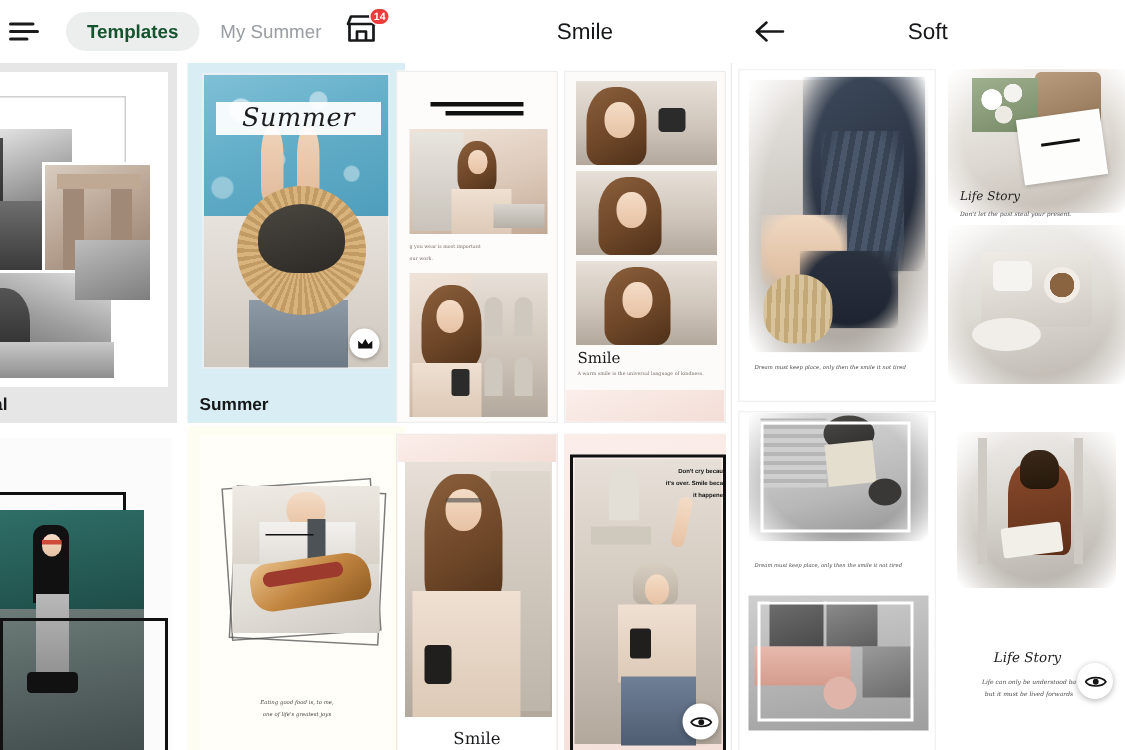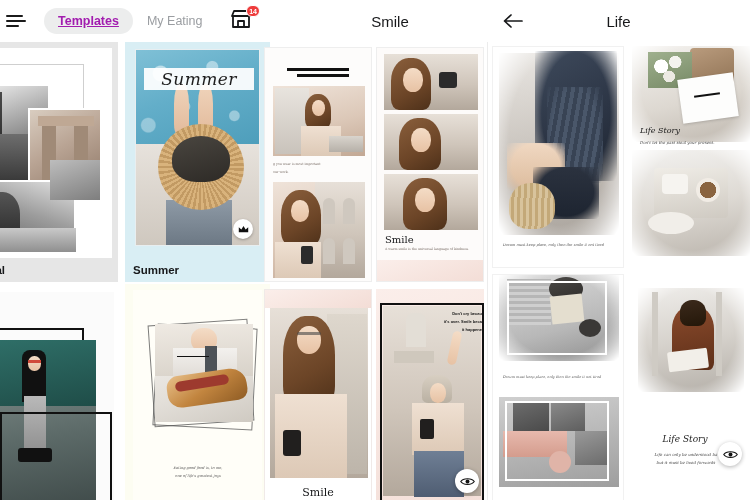--- a/index.html
+++ b/index.html
@@ -26,24 +26,23 @@
     justify-content: center; align-items: flex-start; gap: 3px; padding-left: 6px;
     cursor: pointer;
   }
   .hamburger i { display: block; height: 2px; background: #1b1b1b; border-radius: 1px; }
   .hamburger i:nth-child(1) { width: 17px; }
   .hamburger i:nth-child(2) { width: 20px; }
   .hamburger i:nth-child(3) { width: 13px; }
 
   .seg { display: flex; align-items: center; margin-left: 14px; gap: 2px; }
   .seg-pill {
-    font-size: 12.5px; font-weight: bold; color: #a21caf;
+    font-size: 12.5px; font-weight: bold; color: #14532d;
     background: #eceded; border-radius: 13px; padding: 6px 14px; cursor: pointer;
     white-space: nowrap;
-    text-decoration: underline;
   }
   .seg-flat {
     font-size: 12.5px; color: #9a9da1; padding: 6px 12px; cursor: pointer;
     white-space: nowrap;
   }
 
   .store-wrap { position: absolute; left: 228px; top: 8px; width: 30px; height: 26px; cursor: pointer; }
   .badge {
     position: absolute; right: -2px; top: -3px; min-width: 12px; height: 12px;
     background: #ee3b3b; color: #fff; border-radius: 6px; font-size: 7px;
@@ -156,37 +155,37 @@
 
     <div class="hdr-left">
       <div class="hamburger">
         <i></i>
           <i></i>
           <i></i>
       </div>
 
       <div class="seg">
         <div class="seg-pill">Templates</div>
-        <div class="seg-flat">My Eating</div>
+        <div class="seg-flat">My Summer</div>
       </div>
 
       <div class="store-wrap">
         <svg width="26" height="24" viewBox="0 0 26 24">
           <path d="M4 8 L6 3 H20 L22 8 Z" fill="none" stroke="#17181a" stroke-width="1.8" stroke-linejoin="round"></path>
           <path d="M5 8 V19 H21 V8" fill="none" stroke="#17181a" stroke-width="1.8" stroke-linejoin="round"></path>
           <path d="M10 19 V13 H16 V19" fill="none" stroke="#17181a" stroke-width="1.8" stroke-linejoin="round"></path>
         </svg>
         <div class="badge">14</div>
       </div>
     </div>
 
     <div class="title-smile">Smile</div>
 
     <div class="hdr-right">
-      <div class="title-soft">Life</div>
+      <div class="title-soft">Soft</div>
       <div class="back-arrow">
         <svg width="22" height="16" viewBox="0 0 22 16">
           <path d="M20 8 H3 M9 2 L2.5 8 L9 14" fill="none" stroke="#17181a" stroke-width="1.7" stroke-linecap="round" stroke-linejoin="round"></path>
         </svg>
       </div>
     </div>
   </div>
 
   <div class="panel-left">
 

